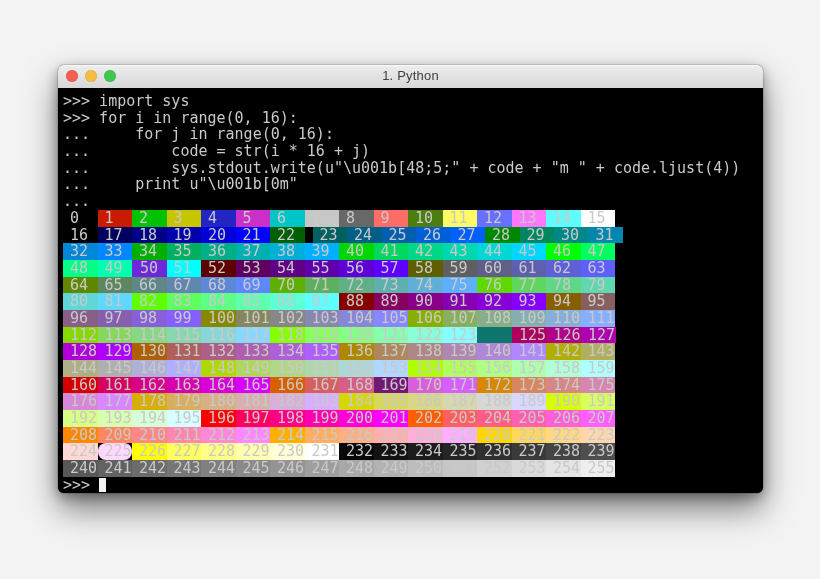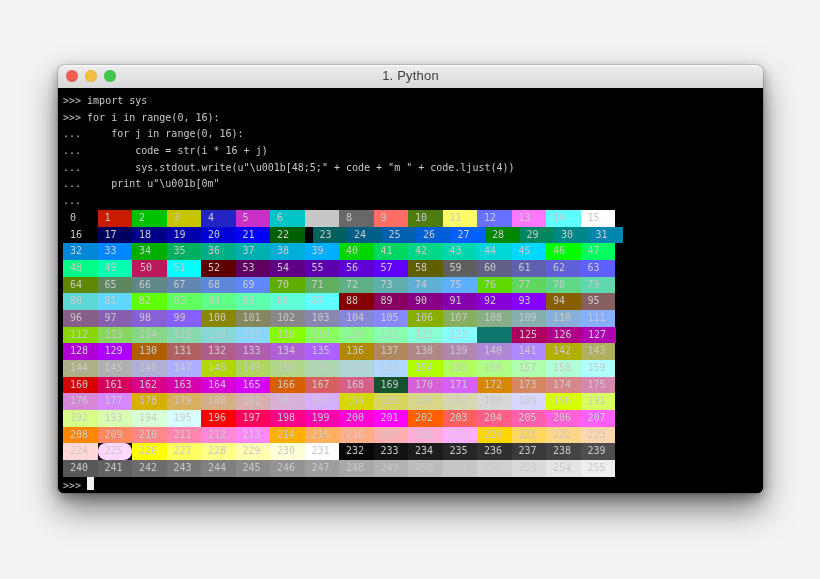--- a/index.html
+++ b/index.html
@@ -51,21 +51,21 @@
     font-weight: 500;
     color: #3f3f3f;
     letter-spacing: 0.2px;
   }
   .terminal {
     position: absolute;
     left: 0; right: 0; top: 23px; bottom: 0;
     background: #000000;
     color: #c9c9c9;
     font-family: "DejaVu Sans Mono", monospace;
-    font-size: 10px;
+    font-size: 15px;
     line-height: 16.7px;
     padding: 5px 0 0 5px;
     border-radius: 0 0 6px 6px;
     overflow: hidden;
   }
   .tline { white-space: pre; height: 16.7px; }
   .grid-row { display: flex; height: 16.7px; }
   .cell {
     box-sizing: border-box;
     width: 34.5px;
@@ -157,21 +157,21 @@
           <span class="cell" style="background: rgb(0, 215, 135);">42</span>
           <span class="cell" style="background: rgb(0, 215, 175);">43</span>
           <span class="cell" style="background: rgb(0, 215, 215);">44</span>
           <span class="cell" style="background: rgb(0, 215, 255);">45</span>
           <span class="cell" style="background: rgb(0, 255, 0);">46</span>
           <span class="cell" style="background: rgb(0, 255, 95);">47</span>
         </div>
         <div class="grid-row">
           <span class="cell" style="background: rgb(0, 255, 135);">48</span>
           <span class="cell" style="background: rgb(0, 255, 175);">49</span>
-          <span class="cell" style="background: #be185d; padding-left: 8px;">50</span>
+          <span class="cell" style="background: #6d28d9; padding-left: 8px;">50</span>
           <span class="cell" style="background: rgb(0, 255, 255);">51</span>
           <span class="cell" style="background: rgb(95, 0, 0);">52</span>
           <span class="cell" style="background: rgb(95, 0, 95);">53</span>
           <span class="cell" style="background: rgb(95, 0, 135);">54</span>
           <span class="cell" style="background: rgb(95, 0, 175);">55</span>
           <span class="cell" style="background: rgb(95, 0, 215);">56</span>
           <span class="cell" style="background: rgb(95, 0, 255);">57</span>
           <span class="cell" style="background: rgb(95, 95, 0);">58</span>
           <span class="cell" style="background: rgb(95, 95, 95);">59</span>
           <span class="cell" style="background: rgb(95, 95, 135);">60</span>
@@ -290,21 +290,21 @@
         <div class="grid-row">
           <span class="cell" style="background: rgb(215, 0, 0);">160</span>
           <span class="cell" style="background: rgb(215, 0, 95);">161</span>
           <span class="cell" style="background: rgb(215, 0, 135);">162</span>
           <span class="cell" style="background: rgb(215, 0, 175);">163</span>
           <span class="cell" style="background: rgb(215, 0, 215);">164</span>
           <span class="cell" style="background: rgb(215, 0, 255);">165</span>
           <span class="cell" style="background: rgb(215, 95, 0);">166</span>
           <span class="cell" style="background: rgb(215, 95, 95);">167</span>
           <span class="cell" style="background: rgb(215, 95, 135);">168</span>
-          <span class="cell" style="background: #14532d;">169</span>
+          <span class="cell" style="background: #701a75;">169</span>
           <span class="cell" style="background: rgb(215, 95, 215);">170</span>
           <span class="cell" style="background: rgb(215, 95, 255);">171</span>
           <span class="cell" style="background: rgb(215, 135, 0);">172</span>
           <span class="cell" style="background: rgb(215, 135, 95);">173</span>
           <span class="cell" style="background: rgb(215, 135, 135);">174</span>
           <span class="cell" style="background: rgb(215, 135, 175);">175</span>
         </div>
         <div class="grid-row">
           <span class="cell" style="background: rgb(215, 135, 215);">176</span>
           <span class="cell" style="background: rgb(215, 135, 255);">177</span>

